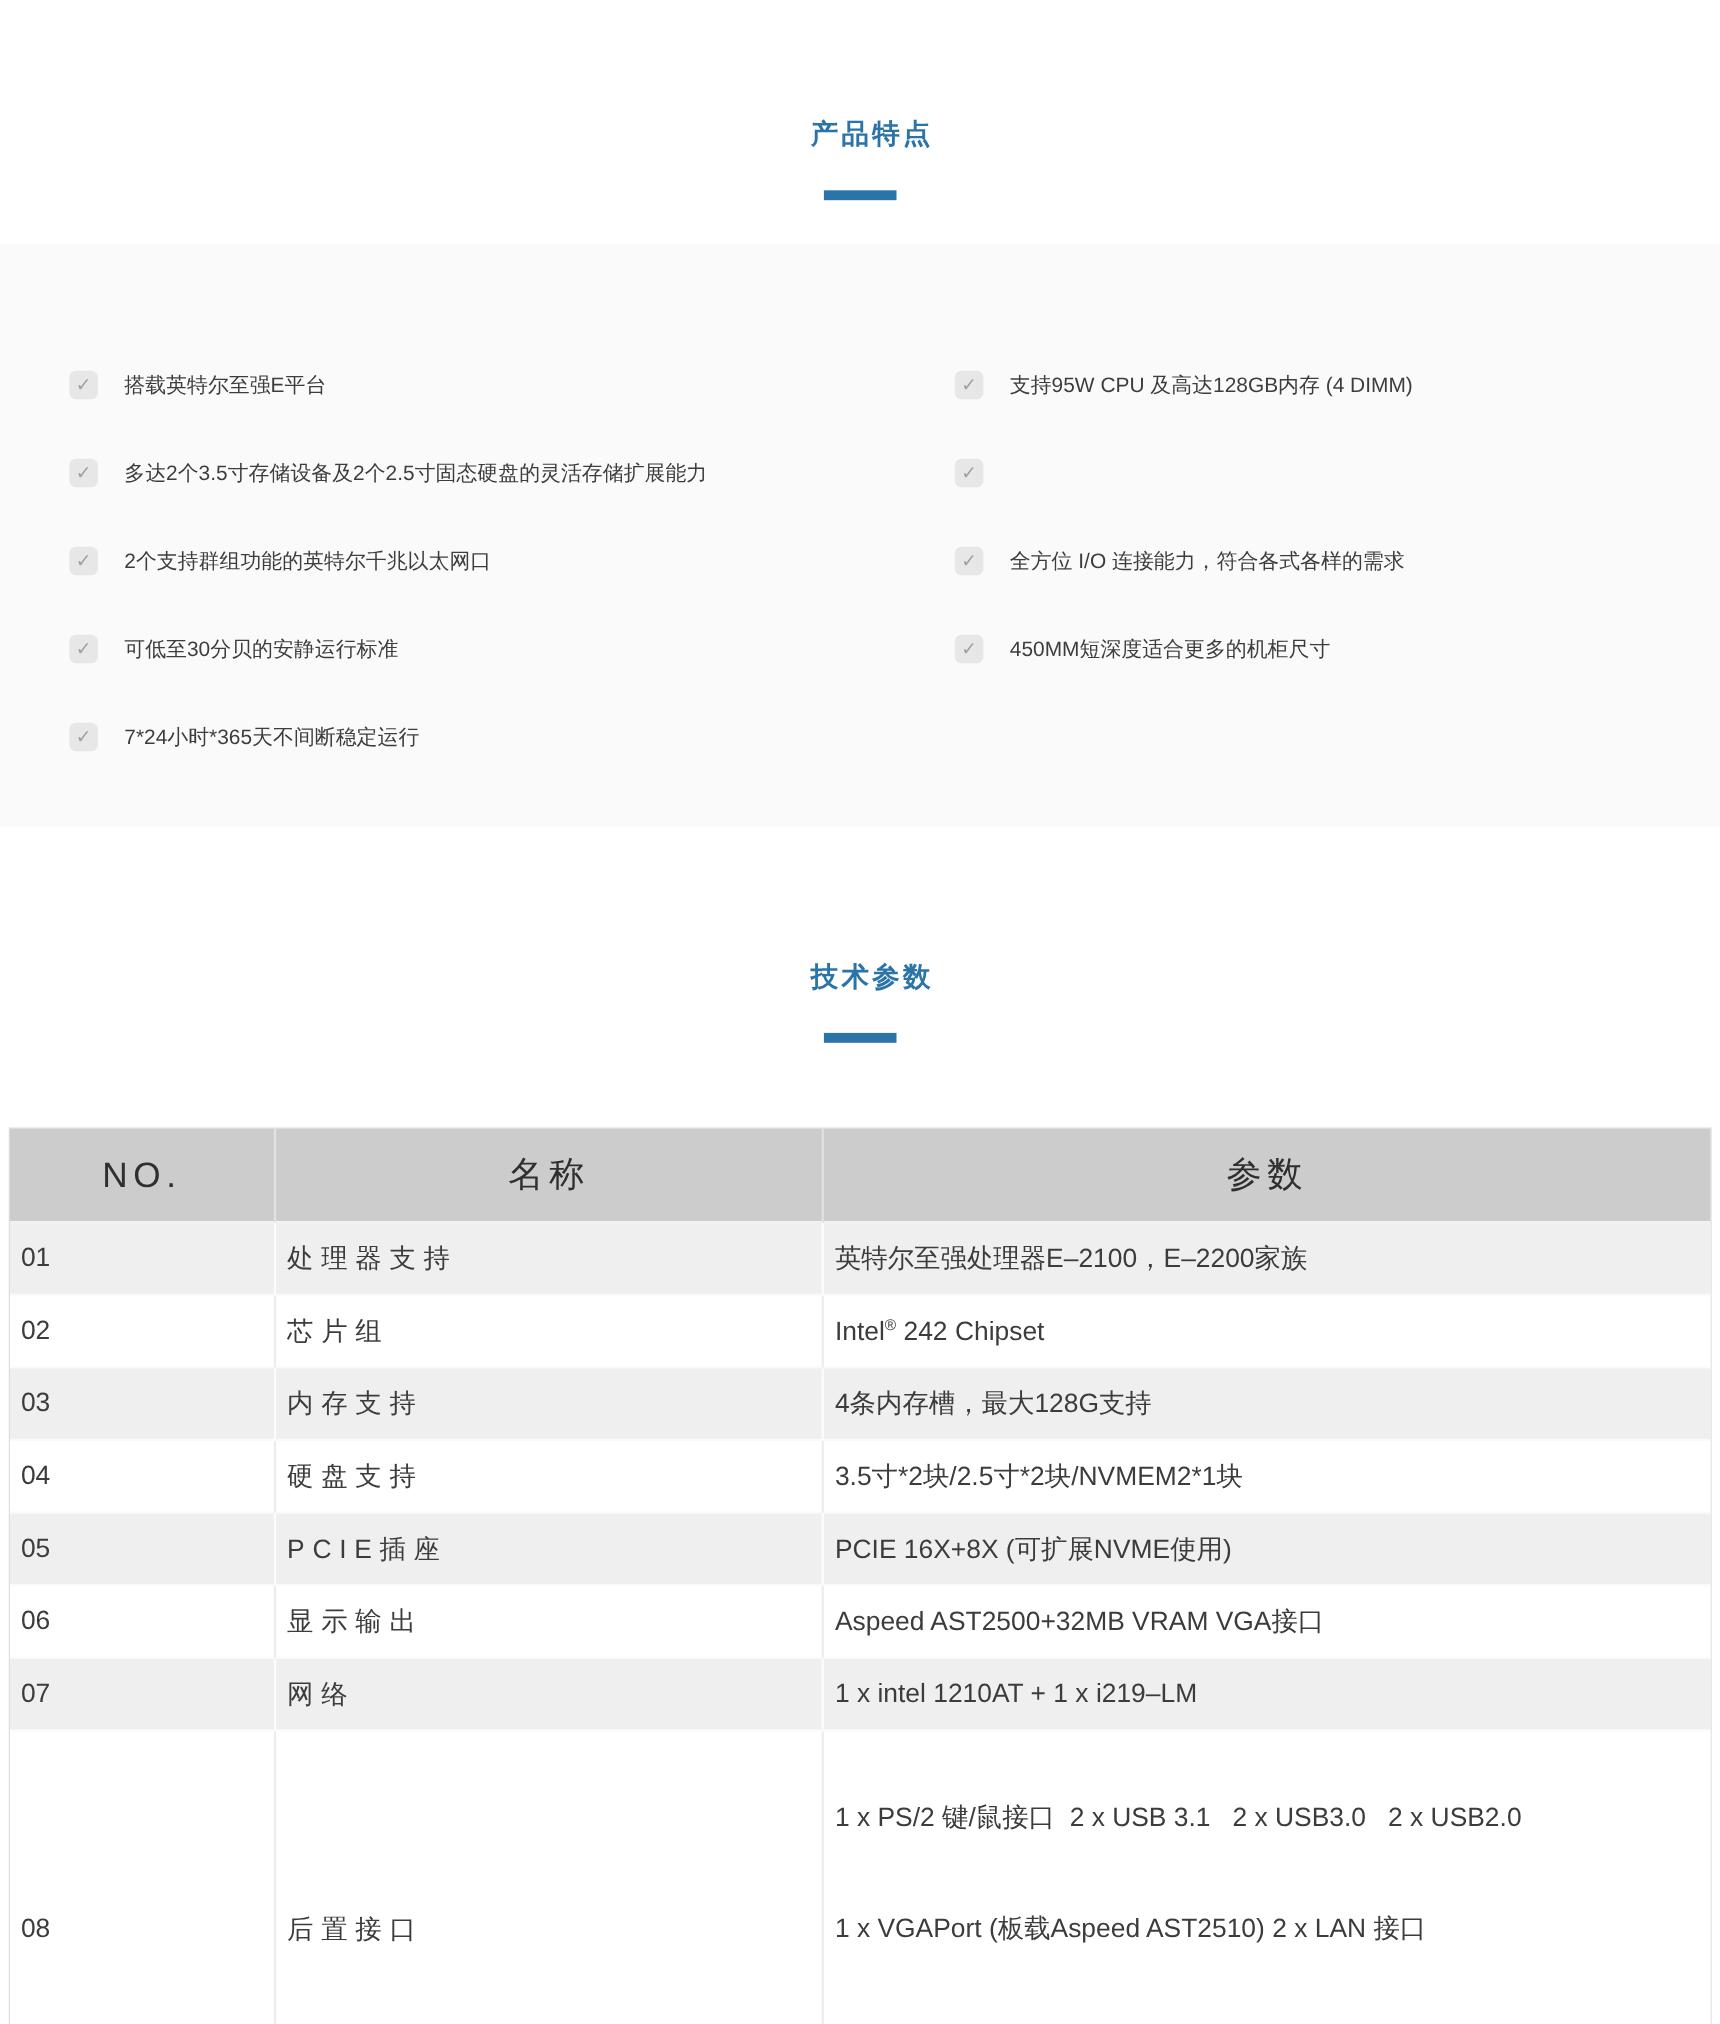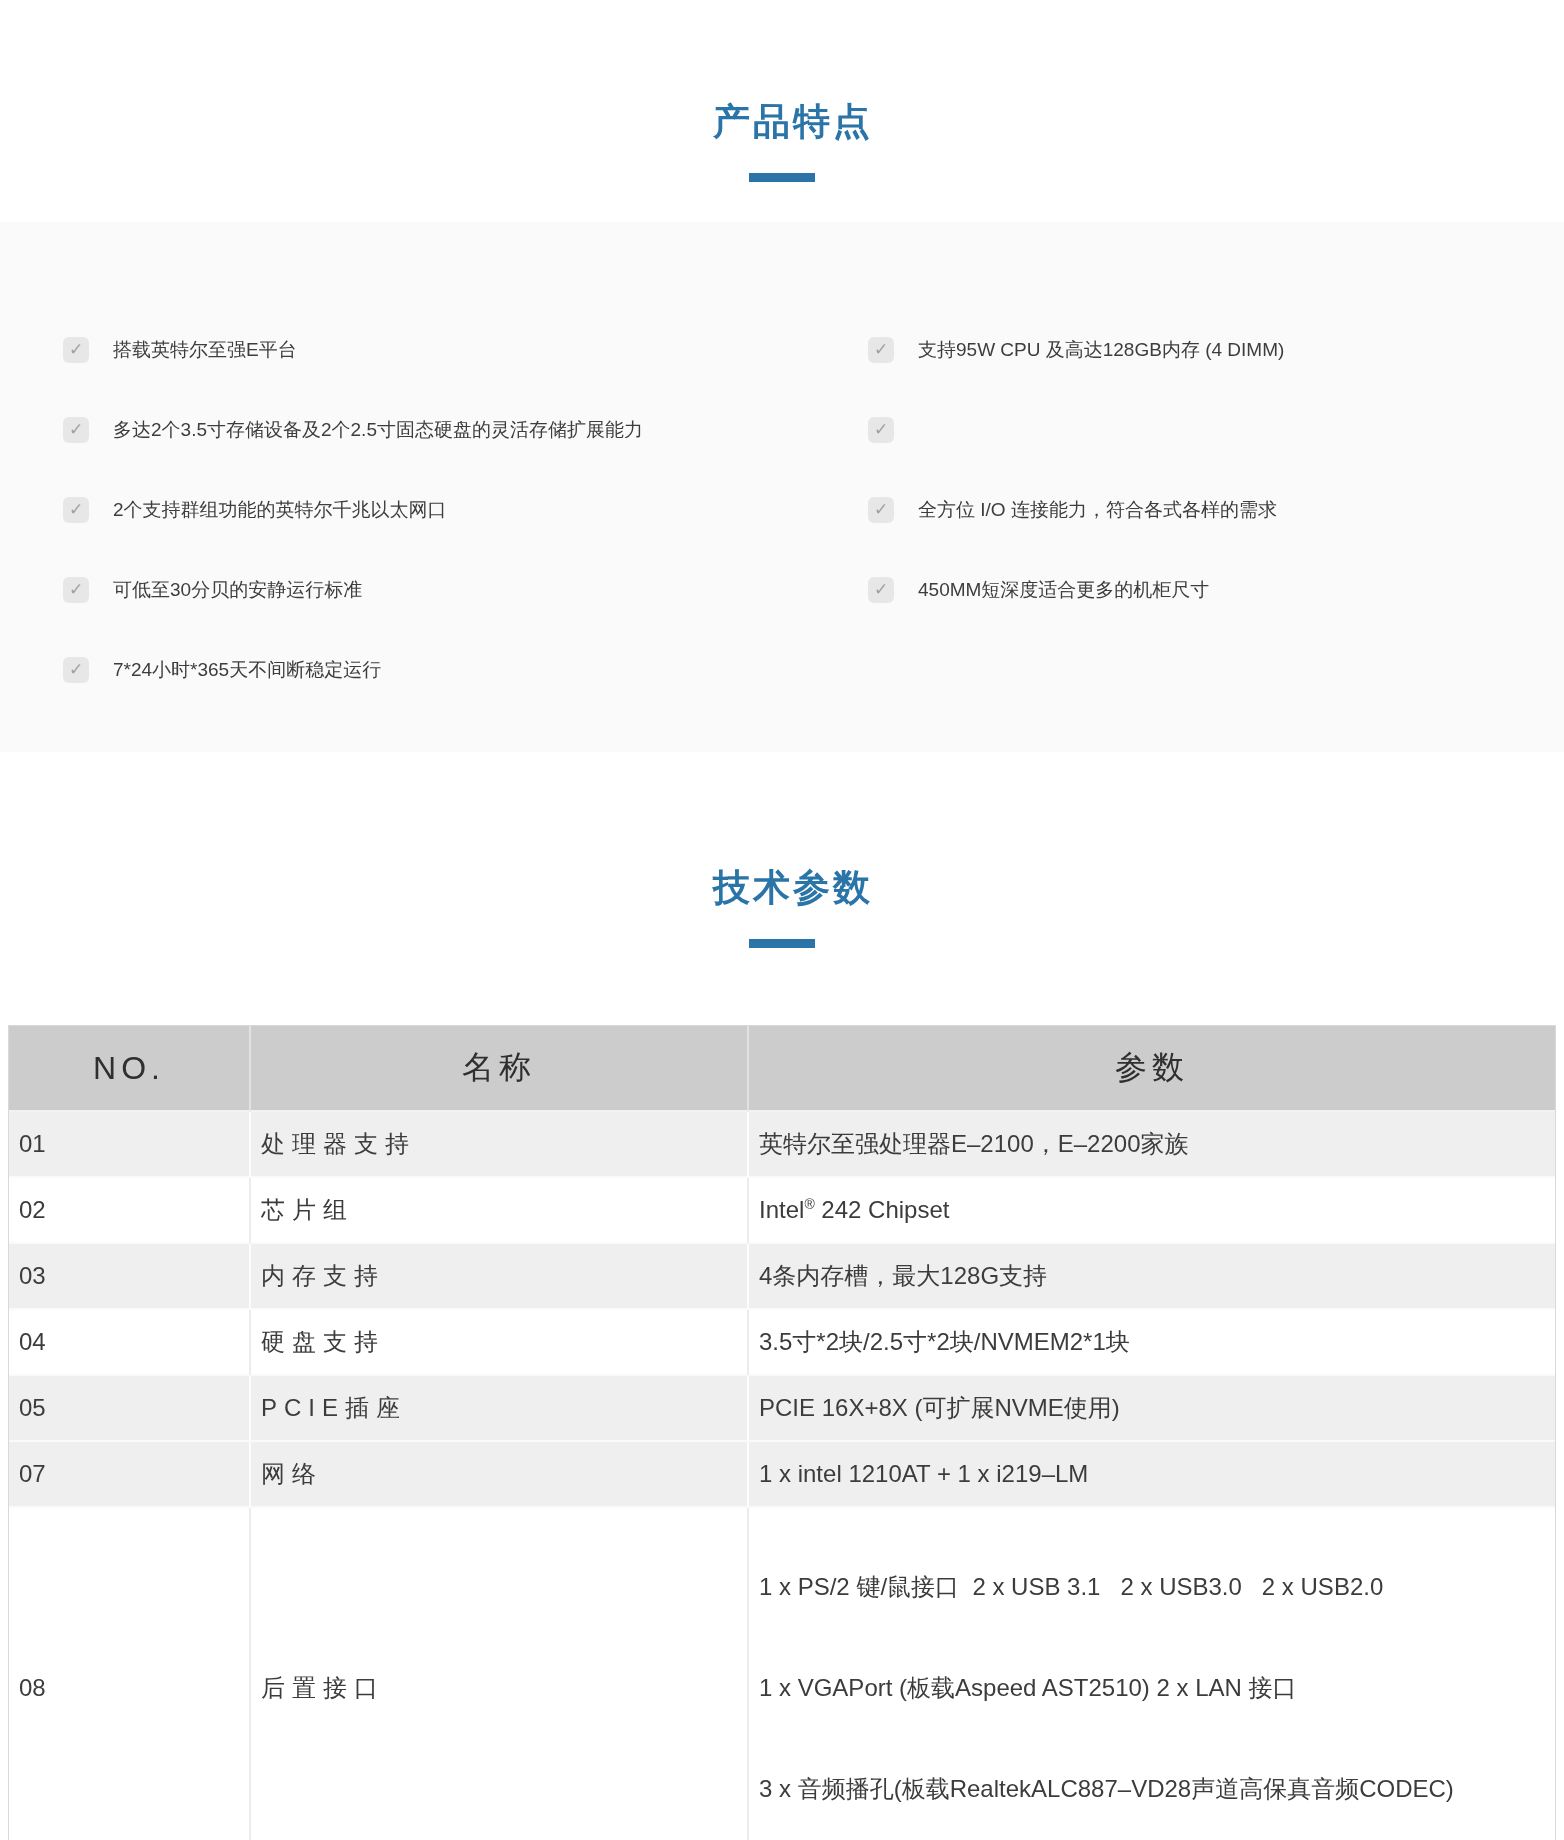--- a/index.html
+++ b/index.html
@@ -17,21 +17,21 @@
     background:#ffffff;
     color:var(--text);
     font-family:"Liberation Sans","DejaVu Sans",sans-serif;
   }
   
   .title-block{text-align:center;}
   .title-block.first{padding-top:102px;}
   .title-block.second{padding-top:116px;}
   .section-title{
     margin:0;
-    font-size:37px;
+    font-size:25px;
     font-weight:700;
     letter-spacing:3px;
     color:var(--accent);
     line-height:40px;
     padding-left:22px;
   }
   .title-bar{
     width:66px;height:9px;
     background:var(--accent);
     margin:31px auto 0;
@@ -206,20 +206,25 @@
       <tr class="even">
         <td class="c-no">04</td>
         <td class="c-name">硬盘支持</td>
         <td class="c-param">3.5寸*2块/2.5寸*2块/NVMEM2*1块</td>
       </tr>
       <tr class="odd">
         <td class="c-no">05</td>
         <td class="c-name">PCIE插座</td>
         <td class="c-param">PCIE 16X+8X (可扩展NVME使用)</td>
       </tr>
+      <tr class="even">
+        <td class="c-no">06</td>
+        <td class="c-name">显示输出</td>
+        <td class="c-param">Aspeed AST2500+32MB VRAM VGA接口</td>
+      </tr>
       <tr class="odd">
         <td class="c-no">07</td>
         <td class="c-name">网络</td>
         <td class="c-param">1 x intel 1210AT + 1 x i219–LM</td>
       </tr>
       <tr class="even tall">
         <td class="c-no">08</td>
         <td class="c-name">后置接口</td>
         <td class="c-param multi">
           <div>1 x PS/2 键/鼠接口  2 x USB 3.1   2 x USB3.0   2 x USB2.0</div>

